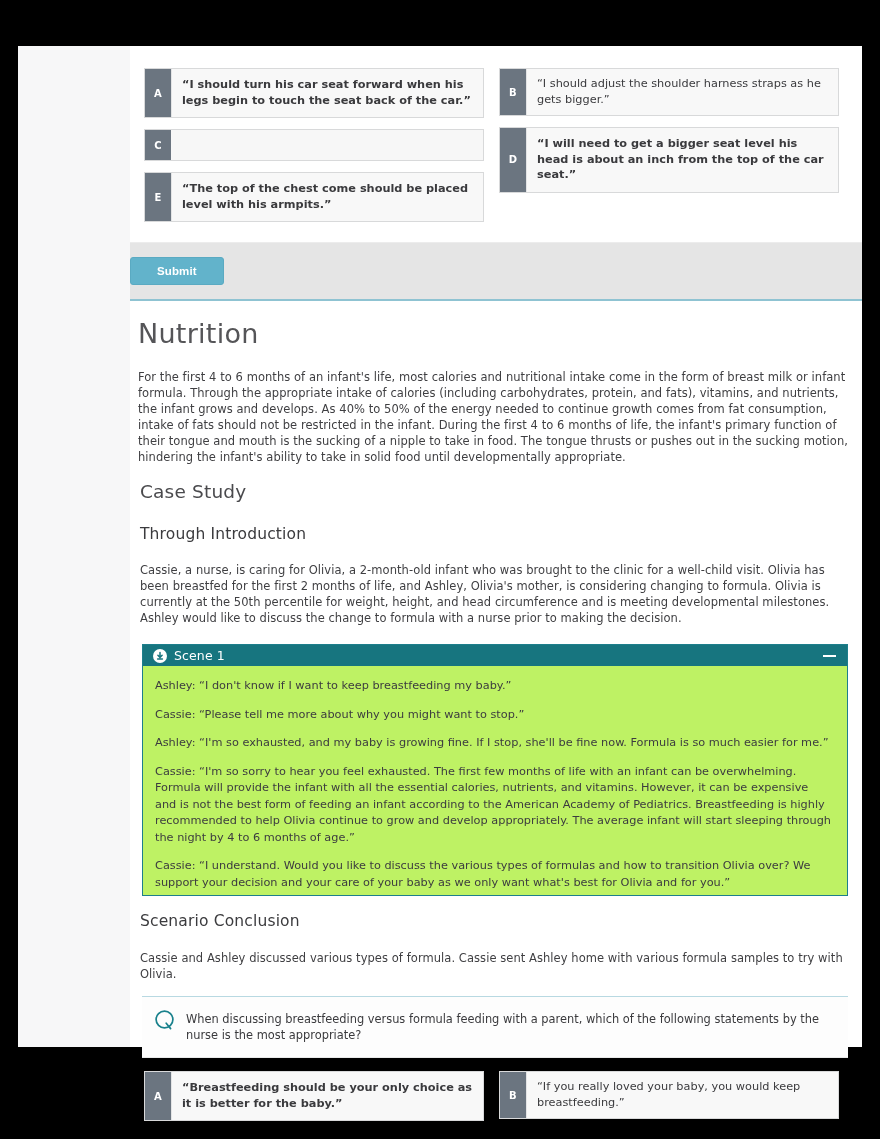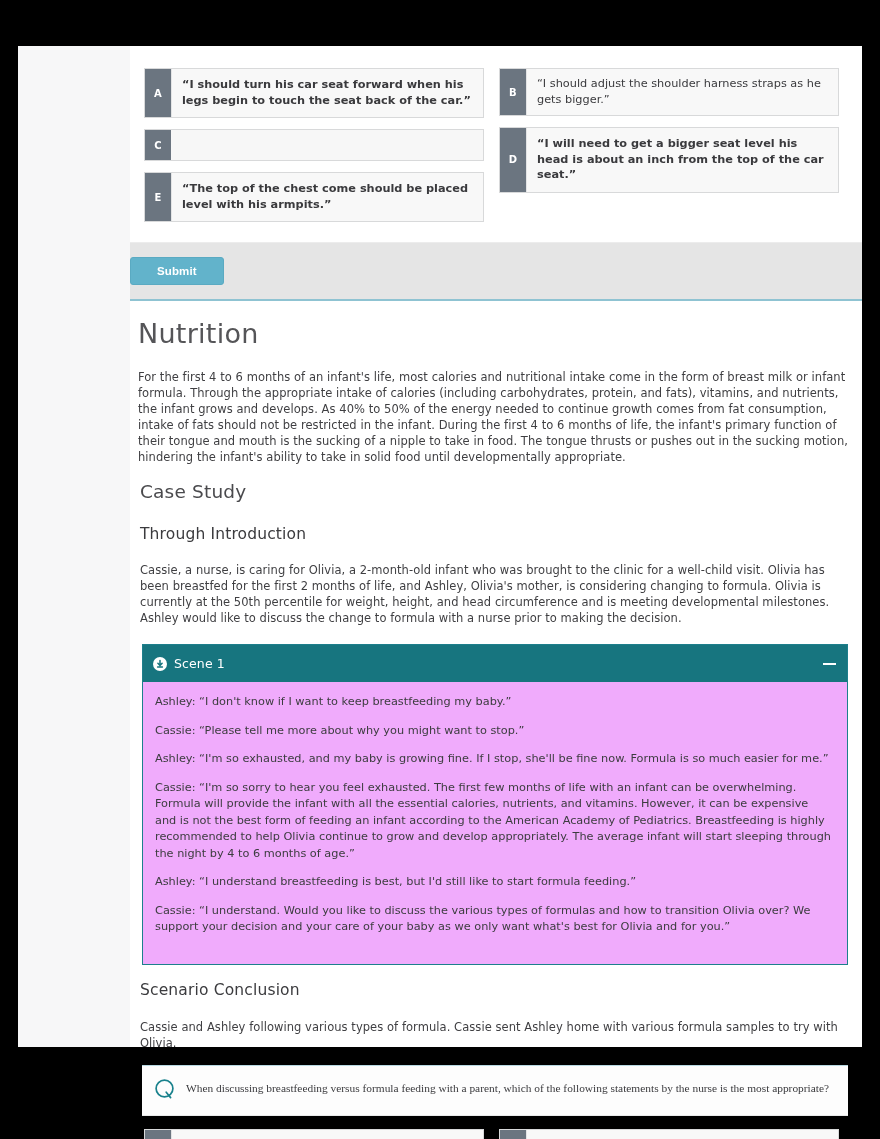--- a/index.html
+++ b/index.html
@@ -146,21 +146,21 @@
   .accordion {
     border: 1px solid #1d7f8c;
     background: #ecf5f8;
     box-sizing: border-box;
   }
   .accordion-header {
     background: #17757f;
     color: #ffffff;
     display: flex;
     align-items: center;
-    height: 37px;
+    height: 21px;
     padding: 0 11px 0 10px;
     cursor: pointer;
   }
   .acc-dl-icon {
     width: 14px;
     height: 14px;
     border-radius: 50%;
     background: #ffffff;
     display: inline-flex;
     align-items: center;
@@ -175,39 +175,38 @@
     flex: 1;
     letter-spacing: 0.01em;
   }
   .acc-minus {
     width: 13px;
     height: 2px;
     background: #ffffff;
     display: block;
   }
   .accordion-body {
-    background: #f0abfc;
-    padding: 12px 14px 28px 12px;
+    background: #bef264;
+    padding: 12px 14px 4px 12px;
   }
   .dialogue-line {
     font-size: 11.3px;
     line-height: 16.5px;
     color: #3c3c3f;
     margin: 0 0 12px 0;
   }
   .dialogue-line:last-child { margin-bottom: 0; }
 
   
   .question-block {
     display: flex;
     align-items: flex-start;
     padding: 13px 9px 14px 10px;
     background: #fdfdfd;
     border-bottom: 1px solid #e9eaea;
-    font-family: Liberation Serif, serif;
   }
   .q-icon {
     width: 26px;
     min-width: 26px;
     margin-right: 8px;
     margin-top: -1px;
     display: flex;
     justify-content: center;
   }
   .q-icon svg { display: block; }
@@ -291,30 +290,29 @@
             </span>
             <span class="accordion-title">Scene 1</span>
             <span class="acc-minus"></span>
           </div>
 
           <div class="accordion-body">
             <p class="dialogue-line">Ashley: “I don't know if I want to keep breastfeeding my baby.”</p>
             <p class="dialogue-line">Cassie: “Please tell me more about why you might want to stop.”</p>
             <p class="dialogue-line">Ashley: “I'm so exhausted, and my baby is growing fine. If I stop, she'll be fine now. Formula is so much easier for me.”</p>
             <p class="dialogue-line">Cassie: “I'm so sorry to hear you feel exhausted. The first few months of life with an infant can be overwhelming. Formula will provide the infant with all the essential calories, nutrients, and vitamins. However, it can be expensive and is not the best form of feeding an infant according to the American Academy of Pediatrics. Breastfeeding is highly recommended to help Olivia continue to grow and develop appropriately. The average infant will start sleeping through the night by 4 to 6 months of age.”</p>
-            <p class="dialogue-line">Ashley: “I understand breastfeeding is best, but I'd still like to start formula feeding.”</p>
             <p class="dialogue-line">Cassie: “I understand. Would you like to discuss the various types of formulas and how to transition Olivia over? We support your decision and your care of your baby as we only want what's best for Olivia and for you.”</p>
           </div>
 
         </div>
       </div>
 
       <div style="padding:16px 14px 0 10px;">
         <h4 class="sub-sub-title">Scenario Conclusion</h4>
-        <p class="body-text" style="margin:20px 0 14px 0;">Cassie and Ashley following various types of formula. Cassie sent Ashley home with various formula samples to try with Olivia.</p>
+        <p class="body-text" style="margin:20px 0 14px 0;">Cassie and Ashley discussed various types of formula. Cassie sent Ashley home with various formula samples to try with Olivia.</p>
       </div>
 
       <div style="margin:0 14px 0 12px;">
         <div class="rule-thin-teal"></div>
       </div>
 
       <div style="margin:0 14px 0 12px;">
         <div class="question-block">
           <div class="q-icon">
             <svg width="22" height="23" viewBox="0 0 22 23">

